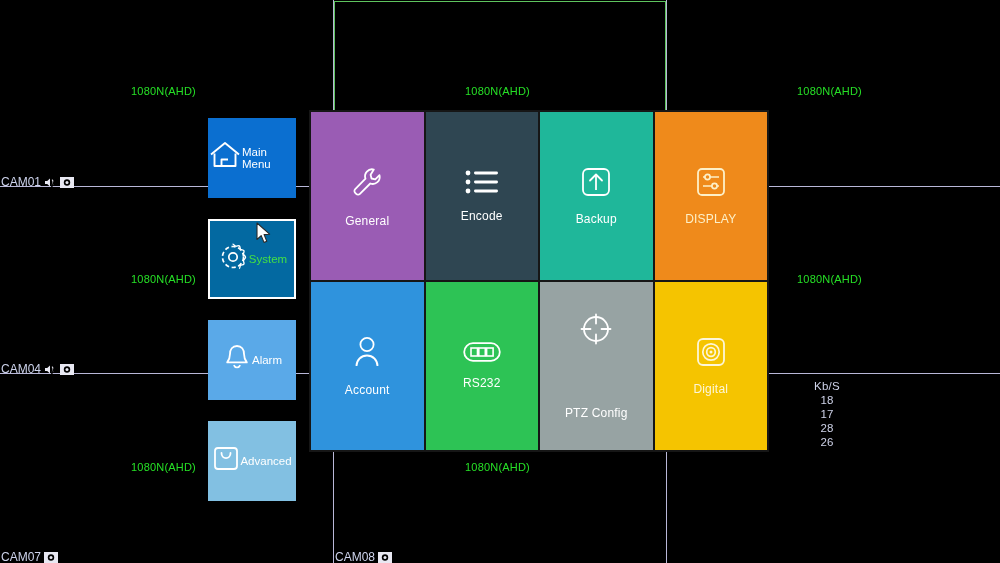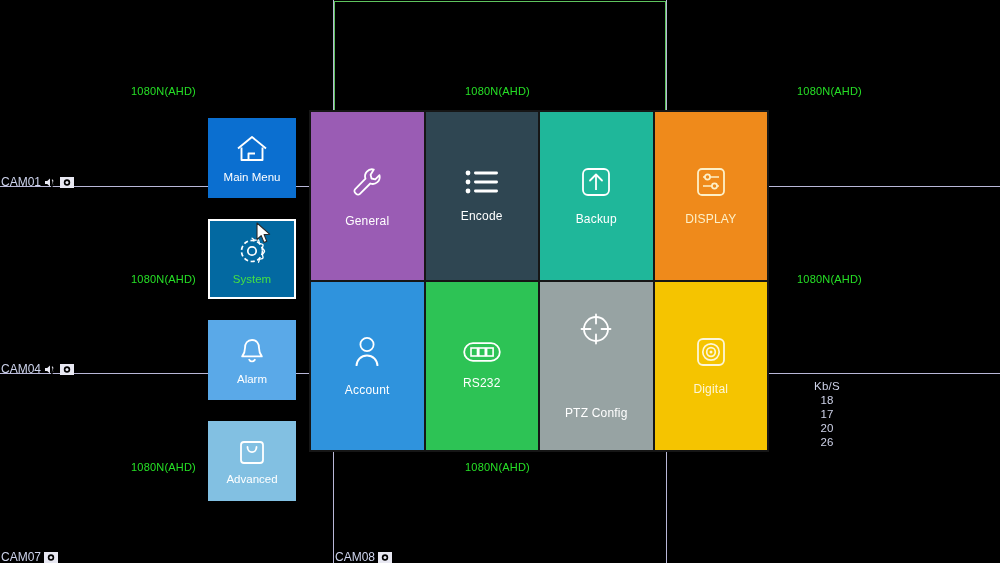--- a/index.html
+++ b/index.html
@@ -62,21 +62,20 @@
   .sidebar {
     position:absolute;
     left:208px; top:118px;
     width:88px;
   }
   .side-btn {
     position:relative;
     width:88px; height:80px;
     margin-bottom:21px;
     display:flex;
-    flex-direction:column;
     align-items:center;
     justify-content:center;
     color:#ffffff;
     font-size:11.5px;
     cursor:pointer;
     user-select:none;
   }
   .side-btn .glyph { margin-bottom:7px; display:block; line-height:0; }
   .side-btn.sel {
     outline:2px solid #ffffff;
@@ -188,21 +187,21 @@
           <circle cx="7" cy="5.5" r="3.2" fill="#000"></circle>
           <circle cx="7" cy="5.5" r="1.5" fill="#e8e8f2"></circle>
         </svg>
     </span>
   </div>
 
   <div class="stats" style="left:798px; top:379px; width:58px;">
     <div class="t">Kb/S</div>
     <div>18</div>
     <div>17</div>
-    <div>20</div>
+    <div>28</div>
     <div>26</div>
   </div>
 
   <div class="sidebar">
 
     <div class="side-btn" style="background:#0b6fd0;">
       <span class="glyph">
         <svg width="34" height="30" viewBox="0 0 34 30">
             <path d="M3 14.5 17 3l14 11.5" stroke="#fff" stroke-width="1.9" fill="none" stroke-linejoin="round"></path>
             <path d="M6.5 13.5V26h21V13.5" stroke="#fff" stroke-width="1.9" fill="none" stroke-linejoin="round"></path>

